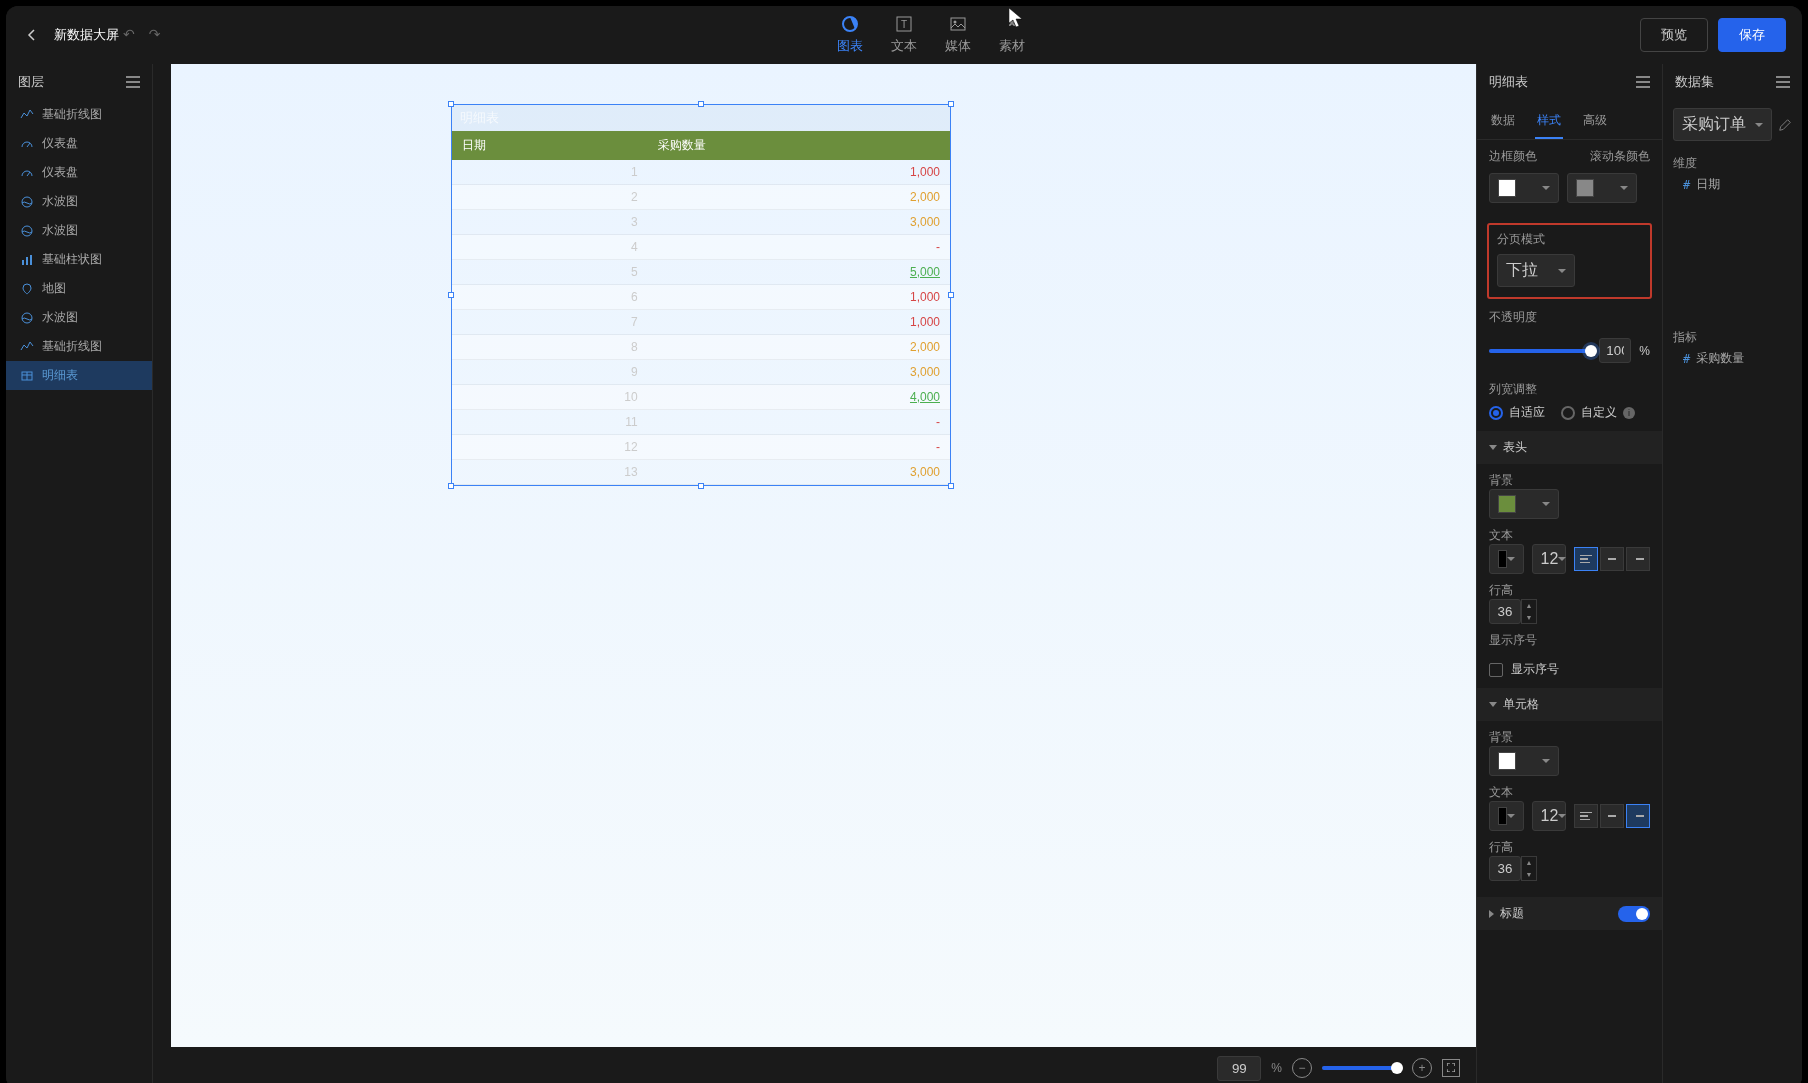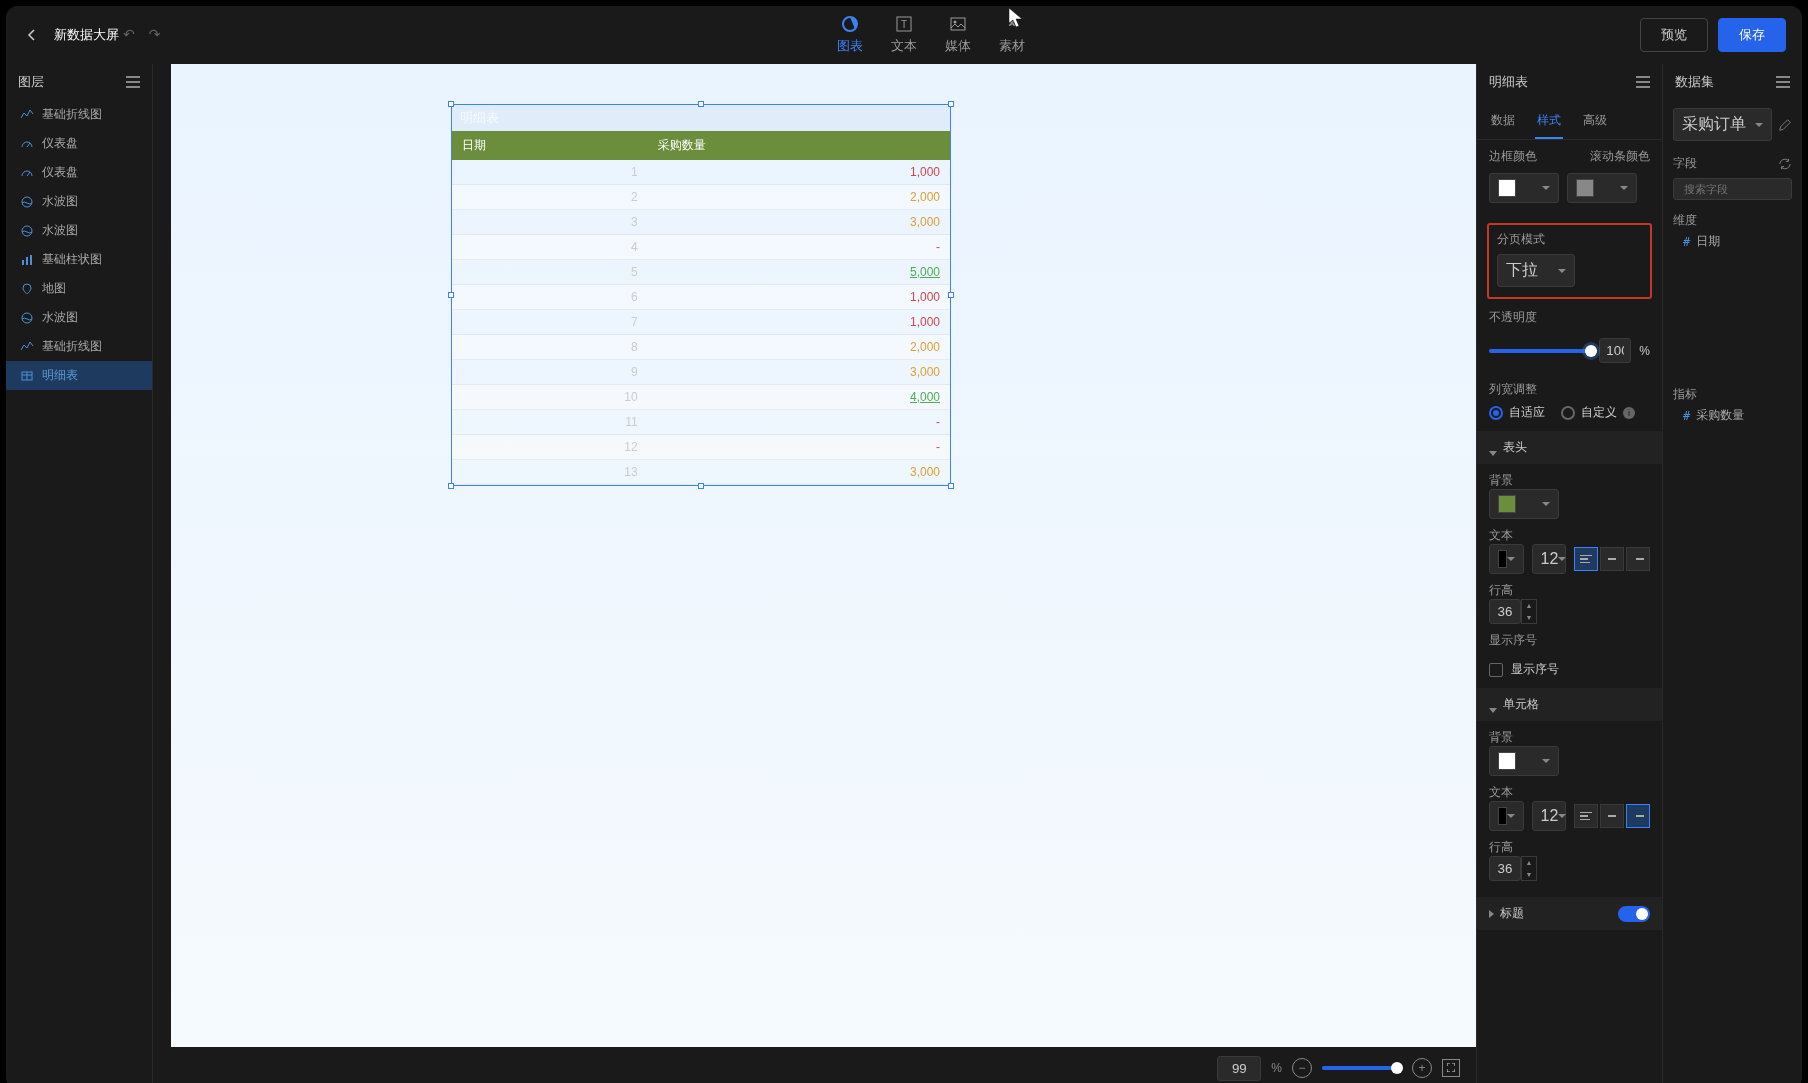--- a/index.html
+++ b/index.html
@@ -81,21 +81,21 @@
 .slider { flex: 1; height: 4px; background: #3a3a3a; border-radius: 2px; position: relative; }
 .slider-fill { position: absolute; left: 0; top: 0; height: 100%; width: 100%; background: #2563eb; border-radius: 2px; }
 .slider-thumb { position: absolute; width: 12px; height: 12px; background: #fff; border-radius: 50%; top: -4px; right: -6px; box-shadow: 0 0 0 3px rgba(59,130,246,0.3); }
 .num-input { width: 32px; background: #2a2a2a; border: 1px solid #3a3a3a; color: #ccc; padding: 4px 6px; border-radius: 3px; text-align: center; }
 .radio-row { display: flex; gap: 16px; padding: 4px 12px 10px; }
 .radio-item { display: flex; align-items: center; gap: 6px; cursor: pointer; }
 .radio { width: 14px; height: 14px; border: 2px solid #666; border-radius: 50%; display: flex; align-items: center; justify-content: center; }
 .radio.checked { border-color: #2563eb; }
 .radio.checked::after { content: ''; width: 6px; height: 6px; background: #2563eb; border-radius: 50%; }
 .info-icon { width: 12px; height: 12px; background: #666; border-radius: 50%; color: #1a1a1a; font-size: 9px; display: flex; align-items: center; justify-content: center; }
-.collapse-header { display: flex; align-items: flex-end; gap: 6px; padding: 8px 12px; cursor: pointer; background: #222; }
+.collapse-header { display: flex; align-items: center; gap: 6px; padding: 8px 12px; cursor: pointer; background: #222; }
 .caret-down { width: 0; height: 0; border-left: 4px solid transparent; border-right: 4px solid transparent; border-top: 5px solid #888; }
 .caret-right { width: 0; height: 0; border-top: 4px solid transparent; border-bottom: 4px solid transparent; border-left: 5px solid #888; }
 .align-group { display: flex; gap: 2px; }
 .align-btn { width: 24px; height: 24px; border: 1px solid #3a3a3a; display: flex; align-items: center; justify-content: center; cursor: pointer; background: #2a2a2a; }
 .align-btn.active { background: #1e3a5f; border-color: #3b82f6; }
 .align-lines { display: flex; flex-direction: column; gap: 2px; width: 12px; }
 .align-lines span { height: 1.5px; background: #aaa; }
 .al-left span:nth-child(2) { width: 70%; } .al-left span:nth-child(3) { width: 85%; }
 .al-center span { margin: 0 auto; } .al-center span:nth-child(2) { width: 70%; }
 .al-right span { margin-left: auto; } .al-right span:nth-child(2) { width: 70%; }
@@ -587,36 +587,20 @@
         <div class="ds-select-row">
           <div class="select ds-select">
             <span>采购订单</span>
               <span class="chevron"></span>
           </div>
           <svg class="edit-icon" viewBox="0 0 16 16">
               <path d="M2 14l1-4 8-8 3 3-8 8-4 1z" stroke="#888" fill="none"></path>
             </svg>
         </div>
         <div class="field-section">
-          <div class="field-header">
-            <span>字段</span>
-            <svg class="refresh-icon" viewBox="0 0 16 16">
-                <path d="M2 8a6 6 0 0 1 10-4M14 8a6 6 0 0 1-10 4" stroke="#888" fill="none"></path>
-                <path d="M12 2v3h-3M4 14v-3h3" stroke="#888" fill="none"></path>
-              </svg>
-          </div>
-          <div class="search-field">
-            <svg width="12" height="12" viewBox="0 0 12 12">
-                <circle cx="5" cy="5" r="4" stroke="#888" fill="none"></circle>
-                <line x1="8" y1="8" x2="11" y2="11" stroke="#888"></line>
-              </svg>
-            <input placeholder="搜索字段" style="">
-          </div>
-        </div>
-        <div class="field-section">
           <div class="prop-label">维度</div>
           <div id="dims">
               <div class="field-item">
                 <span class="hash">#</span>
                 <span>日期</span>
               </div>
             </div>
         </div>
         <div class="field-section" style="margin-top:120px">
           <div class="prop-label">指标</div>

